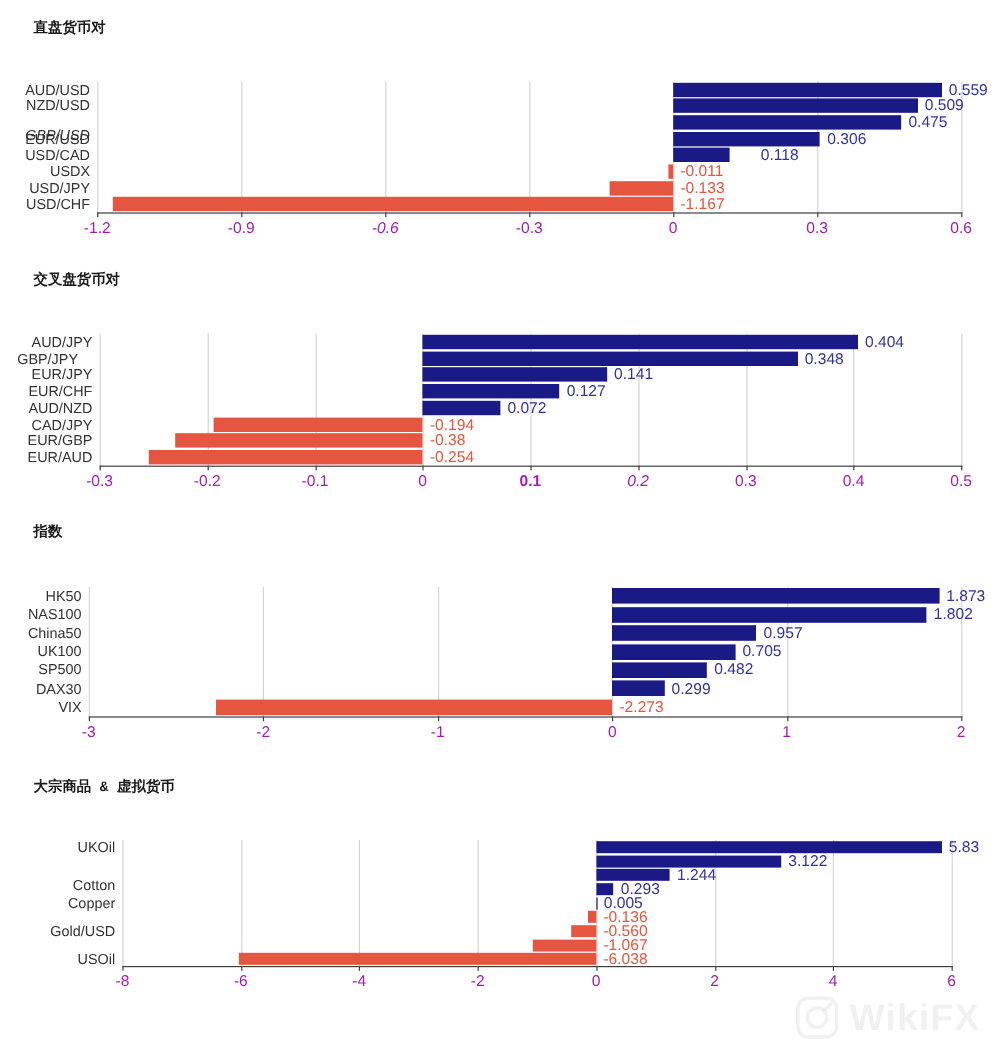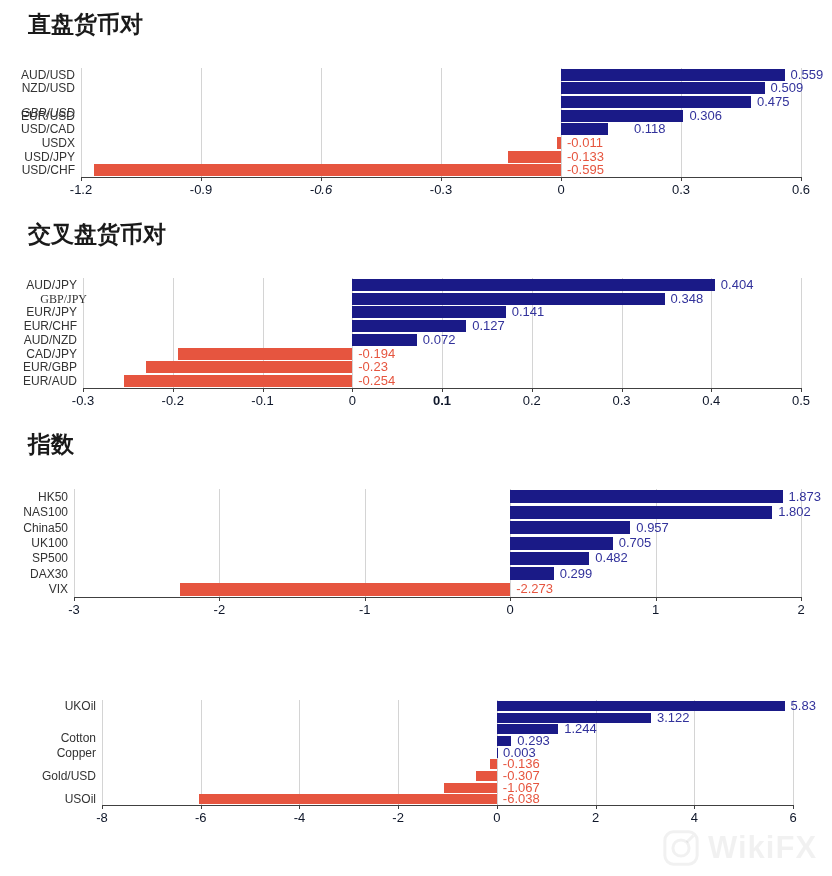--- a/index.html
+++ b/index.html
@@ -2,30 +2,30 @@
 <html><head>
 <meta charset="utf-8">
 <style>
   html,body{margin:0;padding:0;background:#ffffff;}
   #canvas{
     position:relative;width:832px;height:876px;background:#ffffff;overflow:hidden;
     font-family:"Liberation Sans","DejaVu Sans",sans-serif;
   }
   section.chart{position:absolute;left:0;top:0;width:832px;height:876px;pointer-events:none;}
   .chart-title{
-    position:absolute;left:28px;margin:0;font-size:23px;font-weight:700;color:#1a1a1a;
-    line-height:22px;white-space:nowrap;
+    position:absolute;left:28px;margin:0;font-size:12px;font-weight:700;color:#1a1a1a;
+    line-height:22px;white-space:nowrap;font-family:Liberation Mono, monospace;
   }
   .plot{position:absolute;left:0;top:0;width:832px;height:876px;}
   .gridline{position:absolute;width:1px;background:var(--grid,#d4d4d4);}
   .axis-line{position:absolute;height:1px;background:var(--axis,#404040);}
   .tick-mark{position:absolute;width:1px;height:4px;background:var(--axis,#404040);}
   .tick-label{
     position:absolute;width:56px;margin-left:-28px;text-align:center;
-    font-size:13px;color:#0f172a;line-height:15px;white-space:nowrap;
+    font-size:13px;color:#a21caf;line-height:15px;white-space:nowrap;
   }
   .cat-label{
     position:absolute;text-align:right;font-size:12px;color:#333;
     line-height:14px;white-space:nowrap;
   }
   .bar{position:absolute;}
   .bar.pos{background:var(--pos,#1a1a87);}
   .bar.neg{background:var(--neg,#e6553f);}
   .value-label{position:absolute;font-size:13px;line-height:16px;white-space:nowrap;}
   .value-label.pos{color:var(--poslabel,#32329b);}
@@ -85,21 +85,21 @@
         <div class="cat-label" style="left: 14px; width: 61px; top: 122.312px;">USD/CAD</div>
         <div class="value-label pos" style="left: 634px; top: 121.312px;">0.118</div>
         <div class="bar neg" style="left: 556.6px; top: 136.938px; width: 4.4px; height: 12px;"></div>
         <div class="cat-label" style="left: 14px; width: 61px; top: 135.938px;">USDX</div>
         <div class="value-label neg" style="left: 567px; top: 134.938px;">-0.011</div>
         <div class="bar neg" style="left: 507.8px; top: 150.562px; width: 53.2px; height: 12px;"></div>
         <div class="cat-label" style="left: 14px; width: 61px; top: 149.562px;">USD/JPY</div>
         <div class="value-label neg" style="left: 567px; top: 148.562px;">-0.133</div>
         <div class="bar neg" style="left: 94.2px; top: 164.188px; width: 466.8px; height: 12px;"></div>
         <div class="cat-label" style="left: 14px; width: 61px; top: 163.188px;">USD/CHF</div>
-        <div class="value-label neg" style="left: 567px; top: 162.188px;">-0.595</div>
+        <div class="value-label neg" style="left: 567px; top: 162.188px;">-1.167</div>
       </div>
   </section>
 
   <section class="chart">
     <h2 class="chart-title" style="top: 223px;">交叉盘货币对</h2>
     <div class="plot">
         <div class="gridline" style="left: 83px; top: 278px; height: 110px;"></div>
         <div class="tick-mark" style="left: 83px; top: 388px;"></div>
         <div class="tick-label" style="left: 83px; top: 393px;">-0.3</div>
         <div class="gridline" style="left: 172.75px; top: 278px; height: 110px;"></div>
@@ -109,52 +109,52 @@
         <div class="tick-mark" style="left: 262.5px; top: 388px;"></div>
         <div class="tick-label" style="left: 262.5px; top: 393px;">-0.1</div>
         <div class="gridline" style="left: 352.25px; top: 278px; height: 110px;"></div>
         <div class="tick-mark" style="left: 352.25px; top: 388px;"></div>
         <div class="tick-label" style="left: 352.25px; top: 393px;">0</div>
         <div class="gridline" style="left: 442px; top: 278px; height: 110px;"></div>
         <div class="tick-mark" style="left: 442px; top: 388px;"></div>
         <div class="tick-label" style="left: 442px; top: 393px; font-weight: bold;">0.1</div>
         <div class="gridline" style="left: 531.75px; top: 278px; height: 110px;"></div>
         <div class="tick-mark" style="left: 531.75px; top: 388px;"></div>
-        <div class="tick-label" style="left: 531.75px; top: 393px;">0.2</div>
+        <div class="tick-label" style="left: 531.75px; top: 393px; font-style: italic;">0.2</div>
         <div class="gridline" style="left: 621.5px; top: 278px; height: 110px;"></div>
         <div class="tick-mark" style="left: 621.5px; top: 388px;"></div>
         <div class="tick-label" style="left: 621.5px; top: 393px;">0.3</div>
         <div class="gridline" style="left: 711.25px; top: 278px; height: 110px;"></div>
         <div class="tick-mark" style="left: 711.25px; top: 388px;"></div>
         <div class="tick-label" style="left: 711.25px; top: 393px;">0.4</div>
         <div class="gridline" style="left: 801px; top: 278px; height: 110px;"></div>
         <div class="tick-mark" style="left: 801px; top: 388px;"></div>
         <div class="tick-label" style="left: 801px; top: 393px;">0.5</div>
         <div class="axis-line" style="left: 83px; top: 388px; width: 719px;"></div>
         <div class="bar pos" style="left: 352.25px; top: 278.875px; width: 362.59px; height: 12px;"></div>
         <div class="cat-label" style="left: 14px; width: 63px; top: 277.875px;">AUD/JPY</div>
         <div class="value-label pos" style="left: 720.84px; top: 276.875px;">0.404</div>
         <div class="bar pos" style="left: 352.25px; top: 292.625px; width: 312.33px; height: 12px;"></div>
-        <div class="cat-label" style="left: 24px; width: 63px; top: 291.625px; font-family: Liberation Serif, serif;">GBP/JPY</div>
+        <div class="cat-label" style="left: 2px; width: 63px; top: 291.625px;">GBP/JPY</div>
         <div class="value-label pos" style="left: 670.58px; top: 290.625px;">0.348</div>
         <div class="bar pos" style="left: 352.25px; top: 306.375px; width: 153.472px; height: 12px;"></div>
         <div class="cat-label" style="left: 14px; width: 63px; top: 305.375px;">EUR/JPY</div>
         <div class="value-label pos" style="left: 511.723px; top: 304.375px;">0.141</div>
         <div class="bar pos" style="left: 352.25px; top: 320.125px; width: 113.983px; height: 12px;"></div>
         <div class="cat-label" style="left: 14px; width: 63px; top: 319.125px;">EUR/CHF</div>
         <div class="value-label pos" style="left: 472.233px; top: 318.125px;">0.127</div>
         <div class="bar pos" style="left: 352.25px; top: 333.875px; width: 64.62px; height: 12px;"></div>
         <div class="cat-label" style="left: 14px; width: 63px; top: 332.875px;">AUD/NZD</div>
         <div class="value-label pos" style="left: 422.87px; top: 331.875px;">0.072</div>
         <div class="bar neg" style="left: 178.135px; top: 347.625px; width: 174.115px; height: 12px;"></div>
         <div class="cat-label" style="left: 14px; width: 63px; top: 346.625px;">CAD/JPY</div>
         <div class="value-label neg" style="left: 358.25px; top: 345.625px;">-0.194</div>
         <div class="bar neg" style="left: 145.825px; top: 361.375px; width: 206.425px; height: 12px;"></div>
         <div class="cat-label" style="left: 14px; width: 63px; top: 360.375px;">EUR/GBP</div>
-        <div class="value-label neg" style="left: 358.25px; top: 359.375px;">-0.23</div>
+        <div class="value-label neg" style="left: 358.25px; top: 359.375px;">-0.38</div>
         <div class="bar neg" style="left: 124.285px; top: 375.125px; width: 227.965px; height: 12px;"></div>
         <div class="cat-label" style="left: 14px; width: 63px; top: 374.125px;">EUR/AUD</div>
         <div class="value-label neg" style="left: 358.25px; top: 373.125px;">-0.254</div>
       </div>
   </section>
 
   <section class="chart">
     <h2 class="chart-title" style="top: 433px;">指数</h2>
     <div class="plot">
         <div class="gridline" style="left: 74px; top: 489px; height: 108px;"></div>
@@ -194,20 +194,21 @@
         <div class="bar pos" style="left: 510.2px; top: 567.357px; width: 43.4746px; height: 13px;"></div>
         <div class="cat-label" style="left: 14px; width: 54px; top: 566.857px;">DAX30</div>
         <div class="value-label pos" style="left: 559.675px; top: 565.857px;">0.299</div>
         <div class="bar neg" style="left: 179.706px; top: 582.786px; width: 330.494px; height: 13px;"></div>
         <div class="cat-label" style="left: 14px; width: 54px; top: 582.286px;">VIX</div>
         <div class="value-label neg" style="left: 516.2px; top: 581.286px;">-2.273</div>
       </div>
   </section>
 
   <section class="chart">
+    <h2 class="chart-title" style="top: 645px;">大宗商品 &amp; 虚拟货币</h2>
     <div class="plot">
         <div class="gridline" style="left: 102px; top: 700px; height: 105px;"></div>
         <div class="tick-mark" style="left: 102px; top: 805px;"></div>
         <div class="tick-label" style="left: 102px; top: 810px;">-8</div>
         <div class="gridline" style="left: 200.714px; top: 700px; height: 105px;"></div>
         <div class="tick-mark" style="left: 200.714px; top: 805px;"></div>
         <div class="tick-label" style="left: 200.714px; top: 810px;">-6</div>
         <div class="gridline" style="left: 299.429px; top: 700px; height: 105px;"></div>
         <div class="tick-mark" style="left: 299.429px; top: 805px;"></div>
         <div class="tick-label" style="left: 299.429px; top: 810px;">-4</div>
@@ -232,26 +233,26 @@
         <div class="value-label pos" style="left: 790.609px; top: 697.833px;">5.83</div>
         <div class="bar pos" style="left: 496.857px; top: 712.5px; width: 154.093px; height: 10px;"></div>
         <div class="value-label pos" style="left: 656.95px; top: 709.5px;">3.122</div>
         <div class="bar pos" style="left: 496.857px; top: 724.167px; width: 61.4003px; height: 10px;"></div>
         <div class="cat-label" style="left: 14px; width: 82px; top: 731px;">Cotton</div>
         <div class="value-label pos" style="left: 564.257px; top: 721.167px;">1.244</div>
         <div class="bar pos" style="left: 496.857px; top: 735.833px; width: 14.4616px; height: 10px;"></div>
         <div class="value-label pos" style="left: 517.319px; top: 732.833px;">0.293</div>
         <div class="bar pos" style="left: 496.857px; top: 747.5px; width: 0.6px; height: 10px;"></div>
         <div class="cat-label" style="left: 14px; width: 82px; top: 745.5px;">Copper</div>
-        <div class="value-label pos" style="left: 503.104px; top: 744.5px;">0.003</div>
+        <div class="value-label pos" style="left: 503.104px; top: 744.5px;">0.005</div>
         <div class="bar neg" style="left: 490.145px; top: 759.167px; width: 6.71257px; height: 10px;"></div>
         <div class="value-label neg" style="left: 502.857px; top: 756.167px;">-0.136</div>
         <div class="bar neg" style="left: 476.275px; top: 770.833px; width: 20.5819px; height: 10px;"></div>
         <div class="cat-label" style="left: 14px; width: 82px; top: 768.833px;">Gold/USD</div>
-        <div class="value-label neg" style="left: 502.857px; top: 767.833px;">-0.307</div>
+        <div class="value-label neg" style="left: 502.857px; top: 767.833px;">-0.560</div>
         <div class="bar neg" style="left: 444.193px; top: 782.5px; width: 52.6641px; height: 10px;"></div>
         <div class="value-label neg" style="left: 502.857px; top: 779.5px;">-1.067</div>
         <div class="bar neg" style="left: 198.839px; top: 794.167px; width: 298.018px; height: 10px;"></div>
         <div class="cat-label" style="left: 14px; width: 82px; top: 792.167px;">USOil</div>
         <div class="value-label neg" style="left: 502.857px; top: 791.167px;">-6.038</div>
       </div>
   </section>
 
   <div class="watermark">
     <svg width="38" height="38" viewBox="0 0 40 40" fill="none" stroke="currentColor" stroke-width="3.2">

